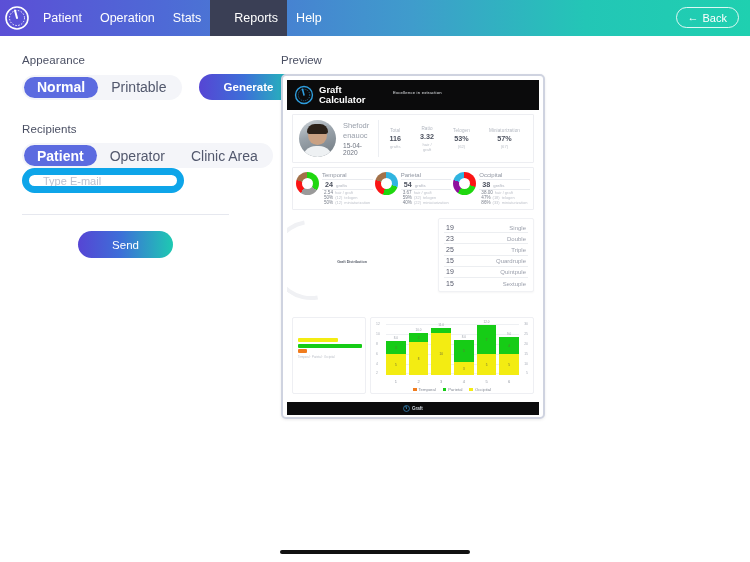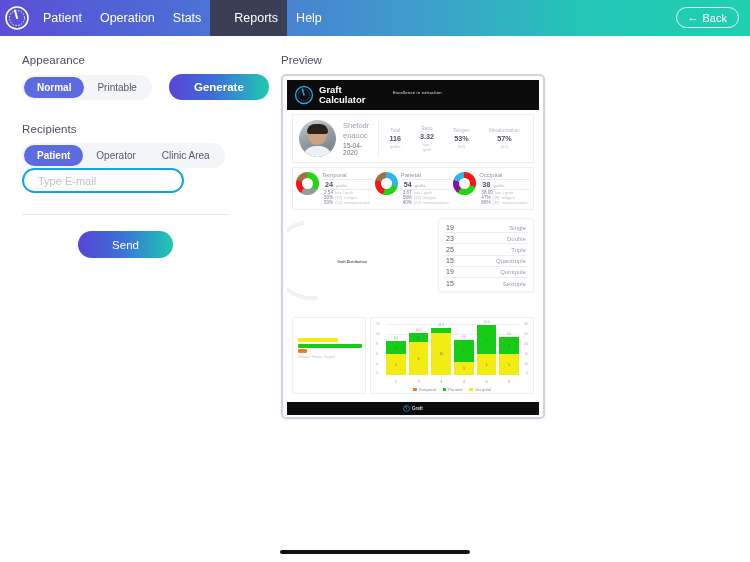--- a/index.html
+++ b/index.html
@@ -54,40 +54,40 @@
 
   .row-appearance { display: flex; align-items: center; gap: 17px; }
 
   .seg {
     display: inline-flex; align-items: center;
     background: #f4f5f9; border-radius: 13px; height: 25px; padding: 2px;
   }
   .seg-item {
     height: 21px; padding: 0 13px;
     display: flex; align-items: center; justify-content: center;
-    font-size: 10px; color: #585d72; border-radius: 11px;
+    font-size: 14px; color: #585d72; border-radius: 11px;
     white-space: nowrap; font-weight: bold; text-align: center;
   }
   .seg-item.sel { background: #5c6be0; color: #fff; }
   .seg-item.unsel { font-weight: normal; color: #52586d; }
 
   .pill-btn {
     height: 26px; min-width: 100px; padding: 0 20px;
     border-radius: 13px; border: 0;
     background: linear-gradient(90deg, #5645d4 0%, #3d6fd8 45%, #1ec9b2 100%);
     color: #fff; font-size: 11.5px; font-weight: bold;
     display: inline-flex; align-items: center; justify-content: center;
   }
 
   .label-recipients { margin-top: 23px; margin-bottom: 8px; }
   .label-other { margin-top: 22px; margin-bottom: 8px; }
 
   .email-input {
     width: 162px; height: 25px;
-    border: 2px solid #0ea5e9; border-radius: 13px;
+    border: 7px solid #0ea5e9; border-radius: 13px;
     background: #fff; padding: 0 14px;
     font-size: 11px; color: #3e4255;
     font-family: "Liberation Sans", sans-serif;
     outline: none;
   }
   .email-input::placeholder { color: #bcc0cf; }
 
   .divider { width: 207px; height: 1px; background: #e6e8ef; margin: 21px 0 0 0; }
 
   .send-wrap { width: 207px; display: flex; justify-content: center; margin-top: 16px; }

